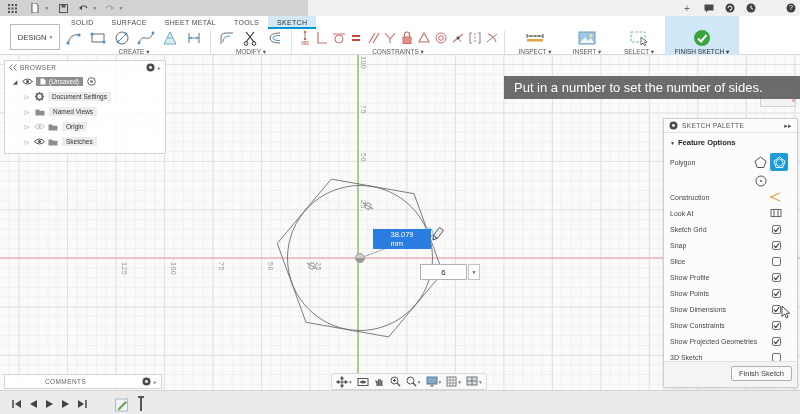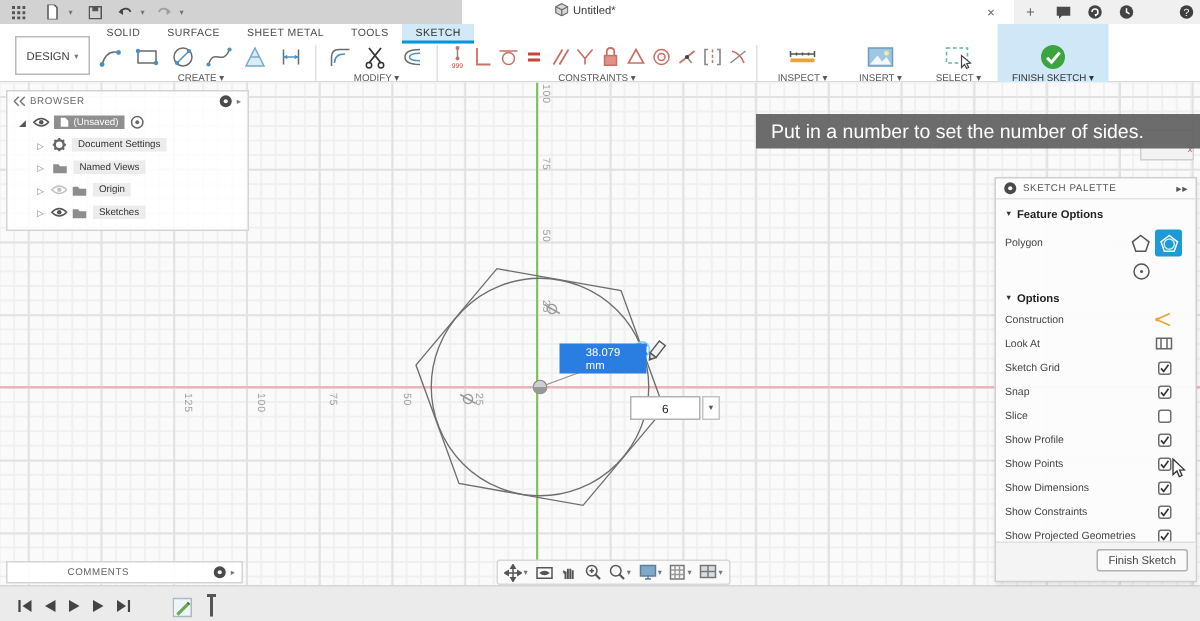--- a/index.html
+++ b/index.html
@@ -138,30 +138,20 @@
         </span>
       <span class="tb-ic" style="left:102px">
         <svg width="11" height="9">
             <path d="M9,4 C7,1 3,1 2,4" fill="none" stroke="#9f9f9f" stroke-width="1.2"></path>
             <path d="M10,4 L7,6 L7,2 Z" fill="#9f9f9f"></path>
           </svg>
       </span>
       <span class="tb-ic" style="left:114px">
           <span class="dd">▾</span>
         </span>
-    </div>
-    <div class="doc-tab">
-      <span class="doc-title">
-        <svg width="9" height="9">
-            <path d="M4.5,0.5 L8.5,2.5 L8.5,6.5 L4.5,8.5 L0.5,6.5 L0.5,2.5 Z" fill="#d8d8d8" stroke="#6a6a6a" stroke-width="0.8"></path>
-            <path d="M0.5,2.5 L4.5,4.5 L8.5,2.5 M4.5,4.5 L4.5,8.5" fill="none" stroke="#6a6a6a" stroke-width="0.8"></path>
-          </svg>
-        <span>Untitled*</span>
-      </span>
-      <span class="tab-close">×</span>
     </div>
     <div class="right-ics">
       <span class="tb-ic" style="left:4px;top:2px">
           <span style="font-size:10px;color:#666">+</span>
         </span>
       <span class="tb-ic" style="left:26px;top:2px">
         <svg width="10" height="9">
             <path d="M0.5,0.5 H9.5 V6.5 H4 L2,8.5 V6.5 H0.5 Z" fill="#4a4a4a"></path>
           </svg>
       </span>
@@ -576,24 +566,20 @@
           </svg>
       </span>
       <span class="mode-btn" style="left:89px;top:24px;width:16px;height:16px">
         <svg width="12" height="12">
             <circle cx="6" cy="6" r="5" fill="none" stroke="#555"></circle>
             <circle cx="6" cy="6" r="1" fill="#555"></circle>
           </svg>
       </span>
     </div>
 
-    <div class="sect-head">
-      <span class="tri">▼</span>
-      <span>Options</span>
-    </div>
 
     <div id="palette-options-list">
         <div class="sp-row">
           <span>Construction</span>
           <span class="sp-ctl">
             <svg width="12" height="10">
               <path d="M1,5 L10,1 M1,5 L10,9" stroke="#e8a33d" stroke-width="1.2" fill="none"></path>
               <circle cx="1.5" cy="5" r="1.3" fill="#e8a33d"></circle>
             </svg>
           </span>

